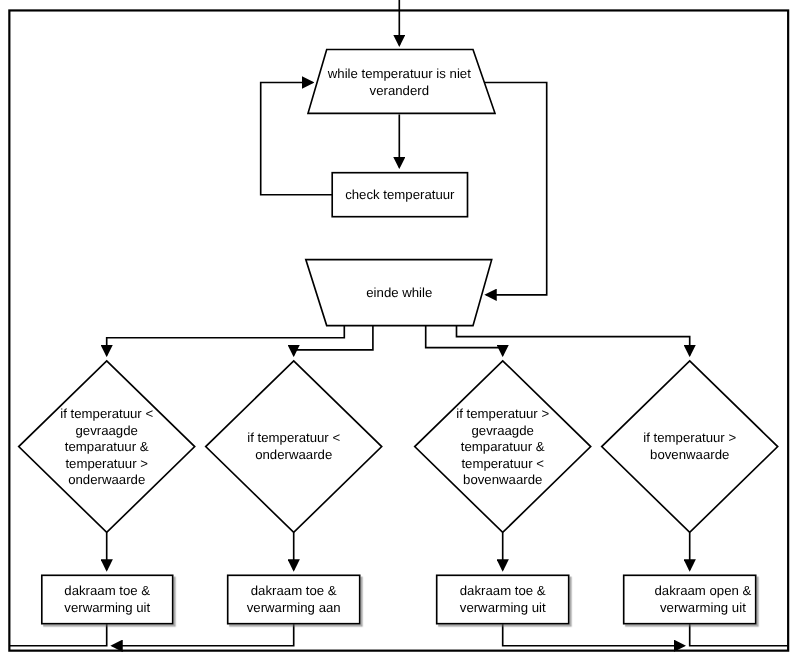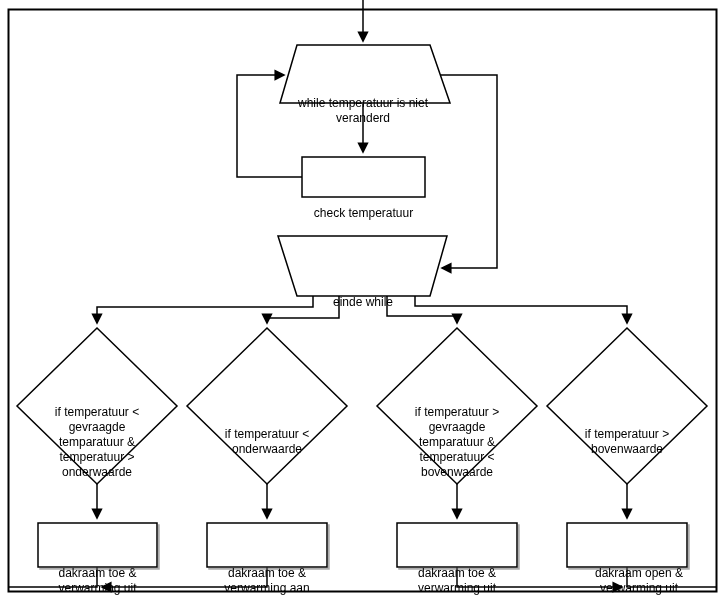--- a/index.html
+++ b/index.html
@@ -13,21 +13,20 @@
   }
   .canvas svg { position: absolute; left: 0; top: 0; }
   .lbl {
     position: absolute;
     font-size: 12px;
     line-height: 15px;
     color: #000000;
     text-align: center;
     white-space: pre-line;
     pointer-events: none;
-    margin-top: 36px;
   }
 </style>
 </head>
 <body>
 
 <div class="canvas">
 
   <svg width="728" height="599" viewBox="0 0 728 599">
     <defs>
       <marker id="arr" viewBox="0 0 10 10" refX="8.5" refY="5" markerWidth="7.5" markerHeight="7.5" orient="auto-start-reverse">

